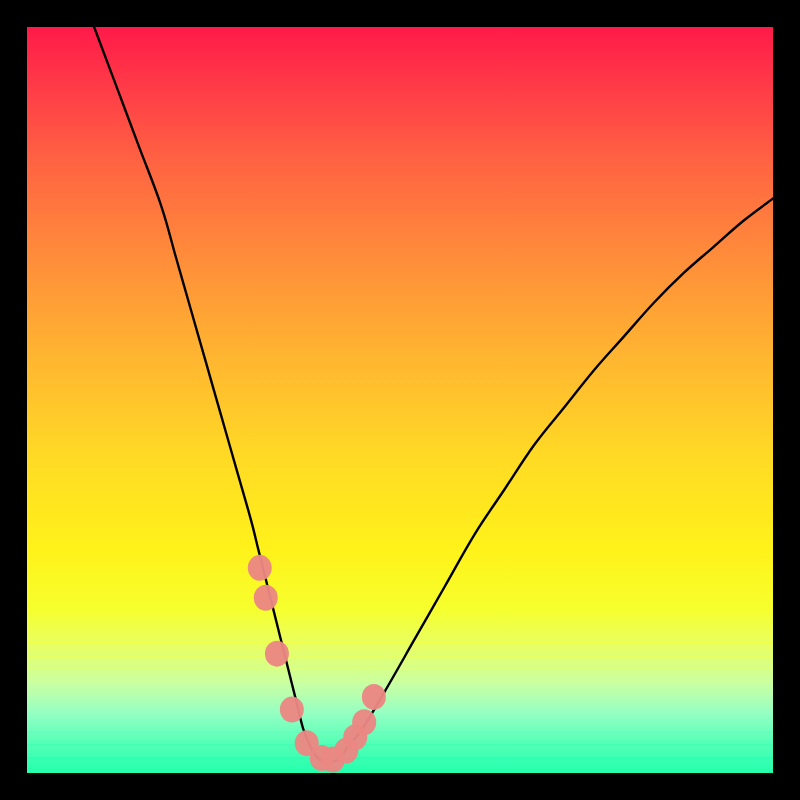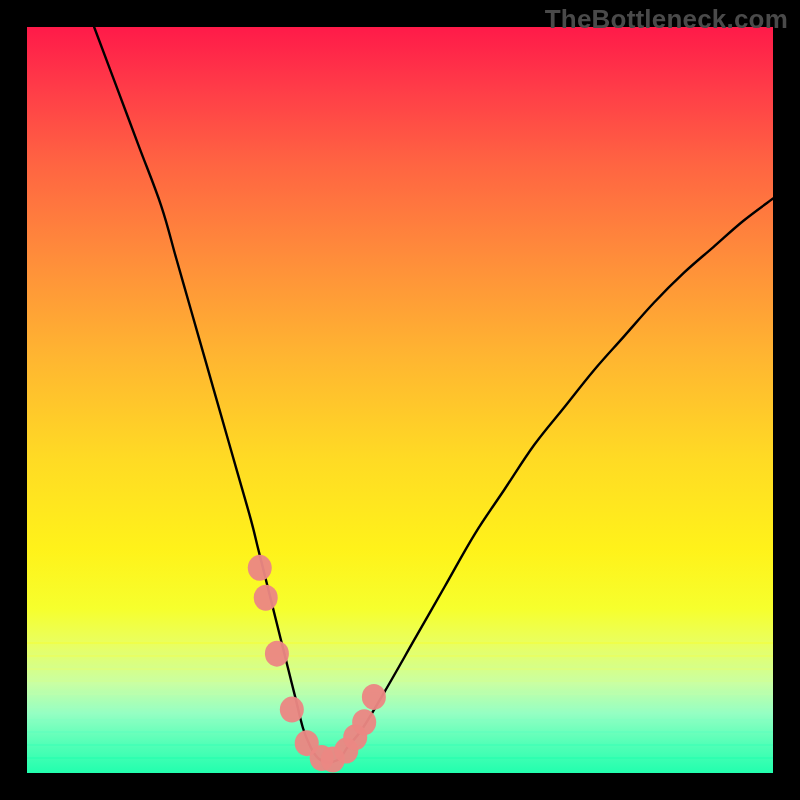--- a/index.html
+++ b/index.html
@@ -70,21 +70,20 @@
     inset: 0;
     width: 100%;
     height: 100%;
     z-index: 6;
   }
 </style>
 </head>
 <body>
 
 <div class="frame">
-  <div class="watermark">TheBottleneck.com</div>
   <div class="plot-area">
     <div id="bands-container">
         <div class="band" style="top: 82.5%; background: rgb(244, 255, 56);"></div>
         <div class="band" style="top: 84.2%; background: rgb(236, 255, 85);"></div>
         <div class="band" style="top: 85.9%; background: rgb(225, 255, 118);"></div>
         <div class="band" style="top: 87.6%; background: rgb(209, 255, 148);"></div>
         <div class="band" style="top: 89.3%; background: rgb(189, 255, 173);"></div>
         <div class="band" style="top: 91%; background: rgb(162, 255, 190);"></div>
         <div class="band" style="top: 92.7%; background: rgb(130, 255, 193);"></div>
         <div class="band" style="top: 94.4%; background: rgb(95, 255, 190);"></div>

